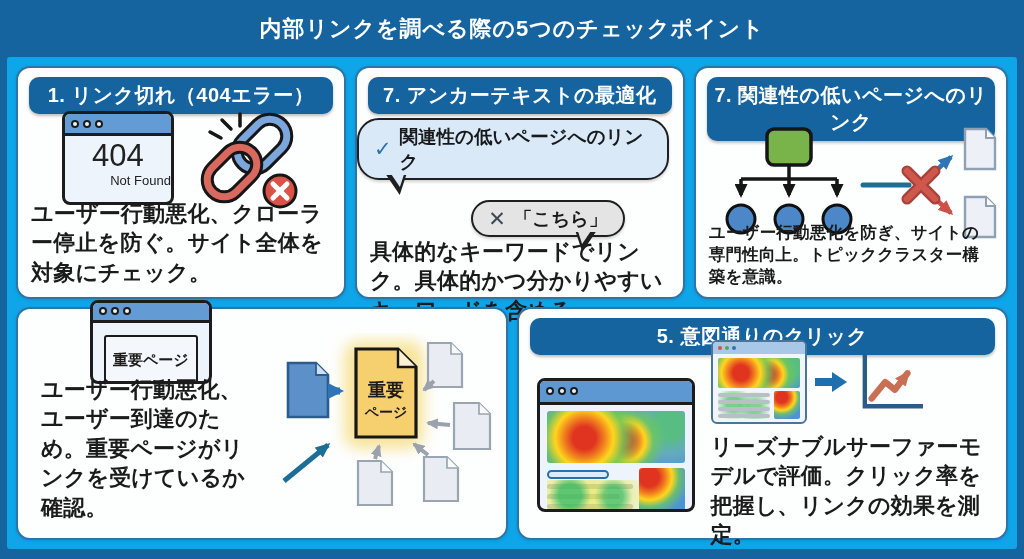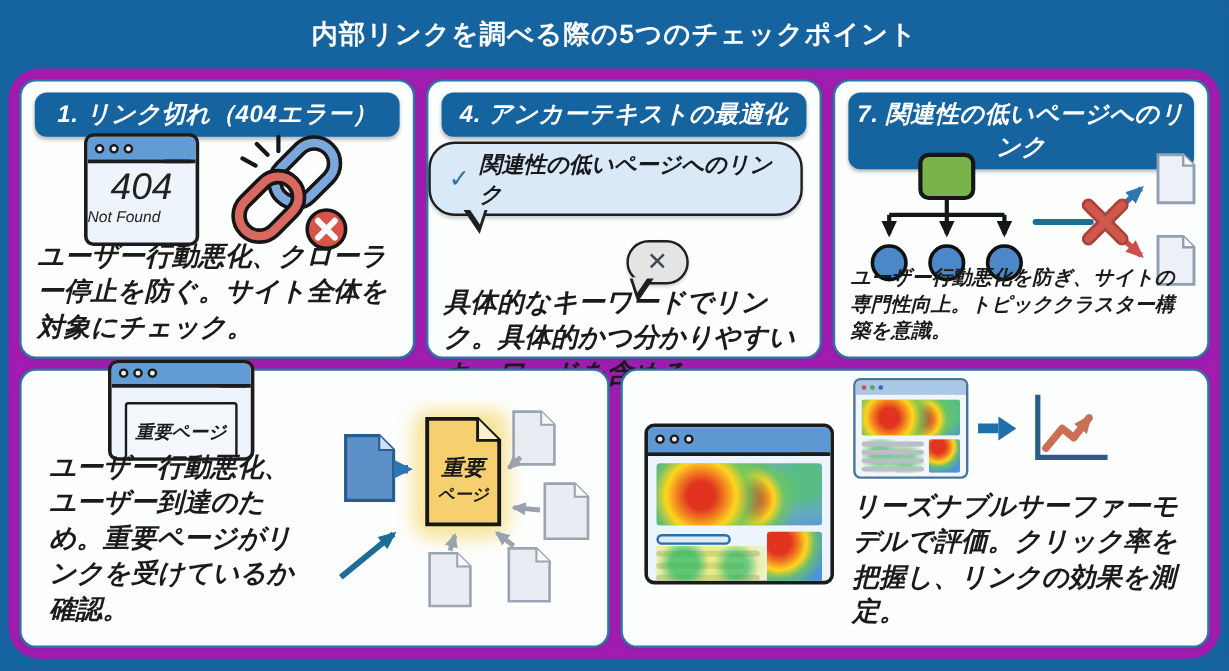--- a/index.html
+++ b/index.html
@@ -1,43 +1,43 @@
 <!DOCTYPE html>
 <html><head>
 <meta charset="utf-8">
 <style>
   html,body{margin:0;padding:0;width:1024px;height:559px;overflow:hidden;
     font-family:"Liberation Sans","DejaVu Sans",sans-serif;background:#15639f;}
   .frame{position:absolute;inset:0;background:#15639f;border-radius:14px;}
   .header{position:absolute;top:0;left:0;right:0;height:57px;display:flex;align-items:center;justify-content:center;}
   .header h1{margin:0;color:#ffffff;font-size:22px;font-weight:700;letter-spacing:1px;}
-  .content{position:absolute;top:57px;left:7px;right:7px;bottom:10px;background:#a21caf;border-radius:26px;
-    display:grid;grid-template-rows:1fr 1fr;gap:8px;padding:9px;box-sizing:border-box;font-style:italic;}
+  .content{position:absolute;top:57px;left:7px;right:7px;bottom:10px;background:#0ea5e9;border-radius:3px;
+    display:grid;grid-template-rows:1fr 1fr;gap:8px;padding:9px;box-sizing:border-box;}
   .row{display:grid;gap:9px;min-height:0;}
   .row.top{grid-template-columns:1.05fr 1.05fr 1fr;}
   .row.bottom{grid-template-columns:1fr 1fr;}
   .panel{border:2px solid #2e74a4;border-radius:14px;background:#fdfefe;display:flex;flex-direction:column;
     box-sizing:border-box;min-height:0;box-shadow:0 1px 3px rgba(20,70,120,.18);}
   .badge{margin:9px 11px 4px;background:#15639f;border-radius:10px;color:#fff;text-align:center;
     font-size:20px;font-weight:700;padding:5px 2px;box-shadow:0 2px 3px rgba(0,0,0,.25);letter-spacing:.5px;}
   .icon-area{flex:1;display:flex;align-items:center;justify-content:center;min-height:0;}
   .desc{margin:0 13px 10px;font-size:22px;font-weight:700;color:#1b1b1b;line-height:1.34;letter-spacing:.2px;}
   .desc.small{font-size:16.5px;}
 
   
   .bwin{border:3px solid #1c1c1c;border-radius:8px;background:#eef4fb;overflow:hidden;box-sizing:border-box;}
   .bbar{background:#639bd4;border-bottom:3px solid #1c1c1c;display:flex;align-items:center;gap:4px;padding:0 6px;position:relative;}
   .bbar .dot{width:8px;height:8px;border:2px solid #1c1c1c;border-radius:50%;background:#eef3f9;box-sizing:border-box;}
   .bbar .notch{position:absolute;right:4px;bottom:-3px;width:22px;height:3px;background:#1c1c1c;}
 
   
-  .w404{width:96px;height:94px;margin-right:14px;}
+  .w404{width:112px;height:94px;margin-right:14px;}
   .w404 .bbar{height:19px;}
   .w404 .code{font-size:31px;color:#222;text-align:center;line-height:1.1;margin-top:3px;}
-  .w404 .nf{font-size:13px;color:#222;text-align:left;}
+  .w404 .nf{font-size:13px;color:#222;text-align:right;}
 
   
   .bubble{position:relative;border:2.5px solid #1f1f1f;border-radius:22px;padding:4px 15px;font-weight:700;
     font-size:18.5px;color:#18191b;display:flex;align-items:center;gap:8px;box-shadow:0 2px 3px rgba(0,0,0,.18);}
   .bubble .mark{font-size:21px;font-weight:700;}
   .bubble.good{background:#d9e9f7;align-self:center;margin-right:14px;}
   .bubble.good .mark{color:#2a72ab;}
   .bubble.bad{background:#e4e4e4;align-self:center;margin-left:56px;margin-top:20px;}
   .bubble.bad .mark{color:#3d4a55;}
   .bubble.good::before{content:"";position:absolute;left:24px;bottom:-17px;width:0;height:0;
@@ -135,28 +135,29 @@
               <rect x="27" y="38" width="34" height="56" rx="17" fill="none" stroke="#d9695e" stroke-width="7"></rect>
             </g>
             <circle cx="92" cy="85" r="16" fill="#d95349" stroke="#161616" stroke-width="3"></circle>
             <path d="M85,78 L99,92 M99,78 L85,92" stroke="#ffffff" stroke-width="5" stroke-linecap="round"></path>
           </svg>
         </div>
         <p class="desc">ユーザー行動悪化、クローラー停止を防ぐ。サイト全体を対象にチェック。</p>
       </section>
 
       <section class="panel">
-        <div class="badge">4. アンカーテキストの最適化</div>
+        <div class="badge">7. アンカーテキストの最適化</div>
         <div class="p2-icons">
           <div class="bubble good">
             <span class="mark">✓</span>
             <span>関連性の低いページへのリンク</span>
           </div>
           <div class="bubble bad">
             <span class="mark">✕</span>
+            <span>「こちら」</span>
           </div>
         </div>
         <p class="desc">具体的なキーワードでリンク。具体的かつ分かりやすいキーワードを含める。</p>
       </section>
 
       <section class="panel">
         <div class="badge">7. 関連性の低いページへのリンク</div>
         <div class="icon-area">
           <svg width="292" height="116" viewBox="0 0 292 116">
             <defs>
@@ -263,20 +264,21 @@
               <path d="M158,48 L148,57" stroke="#9aa3ad" stroke-width="4" marker-end="url(#mkGray)"></path>
               <path d="M174,92 L152,90" stroke="#9aa3ad" stroke-width="4" marker-end="url(#mkGray)"></path>
               <path d="M152,122 L138,111" stroke="#9aa3ad" stroke-width="4" marker-end="url(#mkGray)"></path>
               <path d="M99,126 L103,113" stroke="#9aa3ad" stroke-width="4" marker-end="url(#mkGray)"></path>
             </svg>
           </div>
         </div>
       </section>
 
       <section class="panel">
+        <div class="badge">5. 意図通りのクリック</div>
         <div class="p5-body">
           <div class="bwin hm-big">
             <div class="bbar">
               <i class="dot"></i>
               <i class="dot"></i>
               <i class="dot"></i>
               <span class="notch"></span>
             </div>
             <div class="hm-hero"></div>
             <div class="hm-lower">

